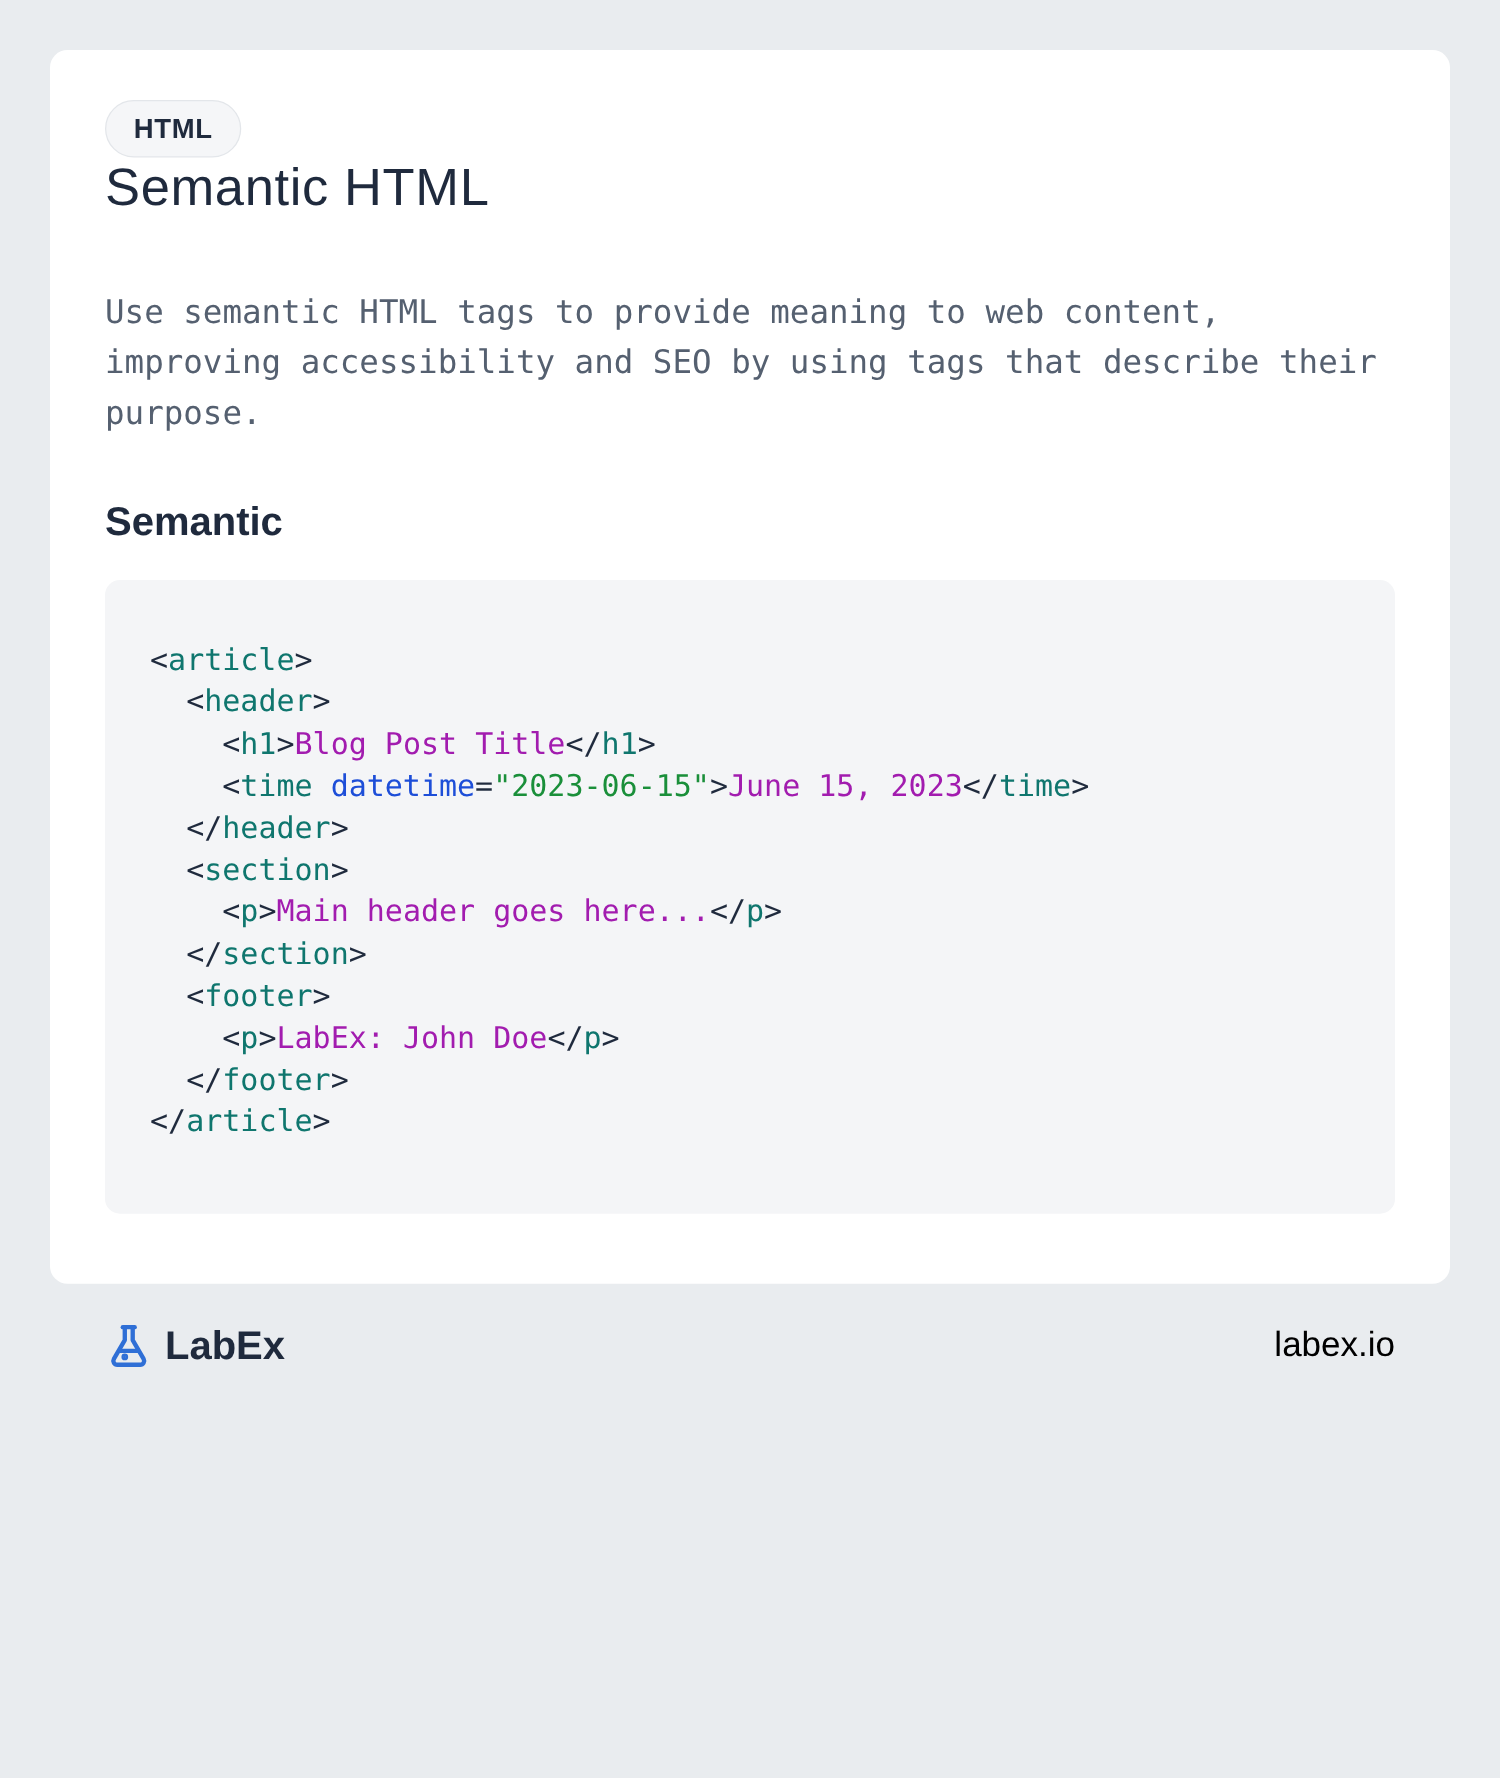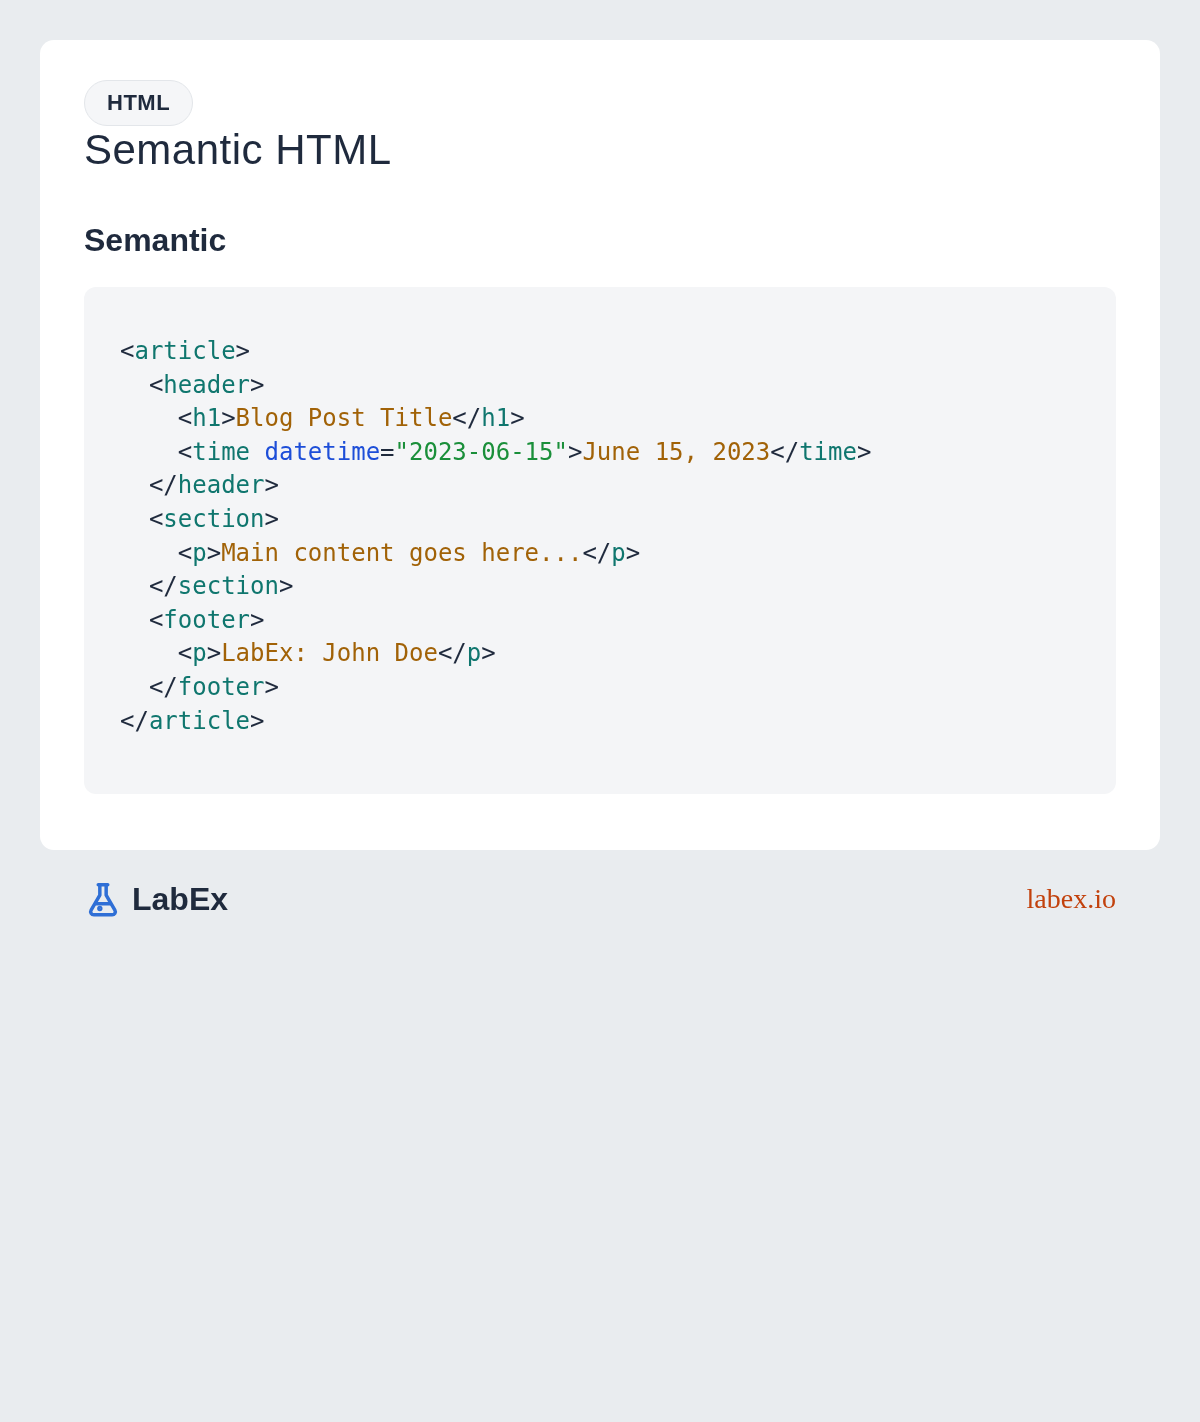--- a/index.html
+++ b/index.html
@@ -56,64 +56,65 @@
     font-family: ui-monospace, SFMono-Regular, "SF Mono", Menlo, Consolas, monospace;
     font-size: 24px;
     line-height: 1.4;
     color: #1f2a3d;
     white-space: pre;
   }
   .tok-tag { color: #0f766e; }
   .tok-attr { color: #1d4ed8; }
   .tok-str { color: #1a8f3a; }
   .tok-punc { color: #1f2a3d; }
-  .tok-text { color: #a16207; }
+  .tok-text { color: #a21caf; }
 
   .footer {
     display: flex;
     justify-content: space-between;
     align-items: center;
     padding: 30px 44px 0 44px;
   }
   .brand {
     display: flex;
     align-items: flex-end;
     gap: 10px;
   }
   .brand-text {
     font-size: 32px;
     font-weight: 700;
     color: #1f2a3d;
   }
   .brand-url {
-    font-family: Liberation Serif, serif;
+    font-family: Liberation Sans, sans-serif;
     font-size: 28px;
-    color: #c2410c;
+    color: #000000;
   }
   .flask-icon {
     width: 38px;
     height: 38px;
     display: inline-block;
   }
 </style>
 </head>
 <body>
 
 <div class="page-wrap">
   <div class="card">
     <span class="badge">HTML</span>
     <h1 class="title">Semantic HTML</h1>
+    <p class="description">Use semantic HTML tags to provide meaning to web content, improving accessibility and SEO by using tags that describe their purpose.</p>
     <h2 class="snippets-heading">Semantic</h2>
     <div class="code-block" id="code-block"><span></span><span class="tok-punc">&lt;</span><span class="tok-tag">article</span><span class="tok-punc">&gt;</span>
 <span>  </span><span class="tok-punc">&lt;</span><span class="tok-tag">header</span><span class="tok-punc">&gt;</span>
 <span>    </span><span class="tok-punc">&lt;</span><span class="tok-tag">h1</span><span class="tok-punc">&gt;</span><span class="tok-text">Blog Post Title</span><span class="tok-punc">&lt;/</span><span class="tok-tag">h1</span><span class="tok-punc">&gt;</span>
 <span>    </span><span class="tok-punc">&lt;</span><span class="tok-tag">time</span><span class="tok-text"> </span><span class="tok-attr">datetime</span><span class="tok-punc">=</span><span class="tok-str">"2023-06-15"</span><span class="tok-punc">&gt;</span><span class="tok-text">June 15, 2023</span><span class="tok-punc">&lt;/</span><span class="tok-tag">time</span><span class="tok-punc">&gt;</span>
 <span>  </span><span class="tok-punc">&lt;/</span><span class="tok-tag">header</span><span class="tok-punc">&gt;</span>
 <span>  </span><span class="tok-punc">&lt;</span><span class="tok-tag">section</span><span class="tok-punc">&gt;</span>
-<span>    </span><span class="tok-punc">&lt;</span><span class="tok-tag">p</span><span class="tok-punc">&gt;</span><span class="tok-text">Main content goes here...</span><span class="tok-punc">&lt;/</span><span class="tok-tag">p</span><span class="tok-punc">&gt;</span>
+<span>    </span><span class="tok-punc">&lt;</span><span class="tok-tag">p</span><span class="tok-punc">&gt;</span><span class="tok-text">Main header goes here...</span><span class="tok-punc">&lt;/</span><span class="tok-tag">p</span><span class="tok-punc">&gt;</span>
 <span>  </span><span class="tok-punc">&lt;/</span><span class="tok-tag">section</span><span class="tok-punc">&gt;</span>
 <span>  </span><span class="tok-punc">&lt;</span><span class="tok-tag">footer</span><span class="tok-punc">&gt;</span>
 <span>    </span><span class="tok-punc">&lt;</span><span class="tok-tag">p</span><span class="tok-punc">&gt;</span><span class="tok-text">LabEx: John Doe</span><span class="tok-punc">&lt;/</span><span class="tok-tag">p</span><span class="tok-punc">&gt;</span>
 <span>  </span><span class="tok-punc">&lt;/</span><span class="tok-tag">footer</span><span class="tok-punc">&gt;</span>
 <span></span><span class="tok-punc">&lt;/</span><span class="tok-tag">article</span><span class="tok-punc">&gt;</span></div>
   </div>
 
   <div class="footer">
     <div class="brand">
       <span class="flask-icon">

